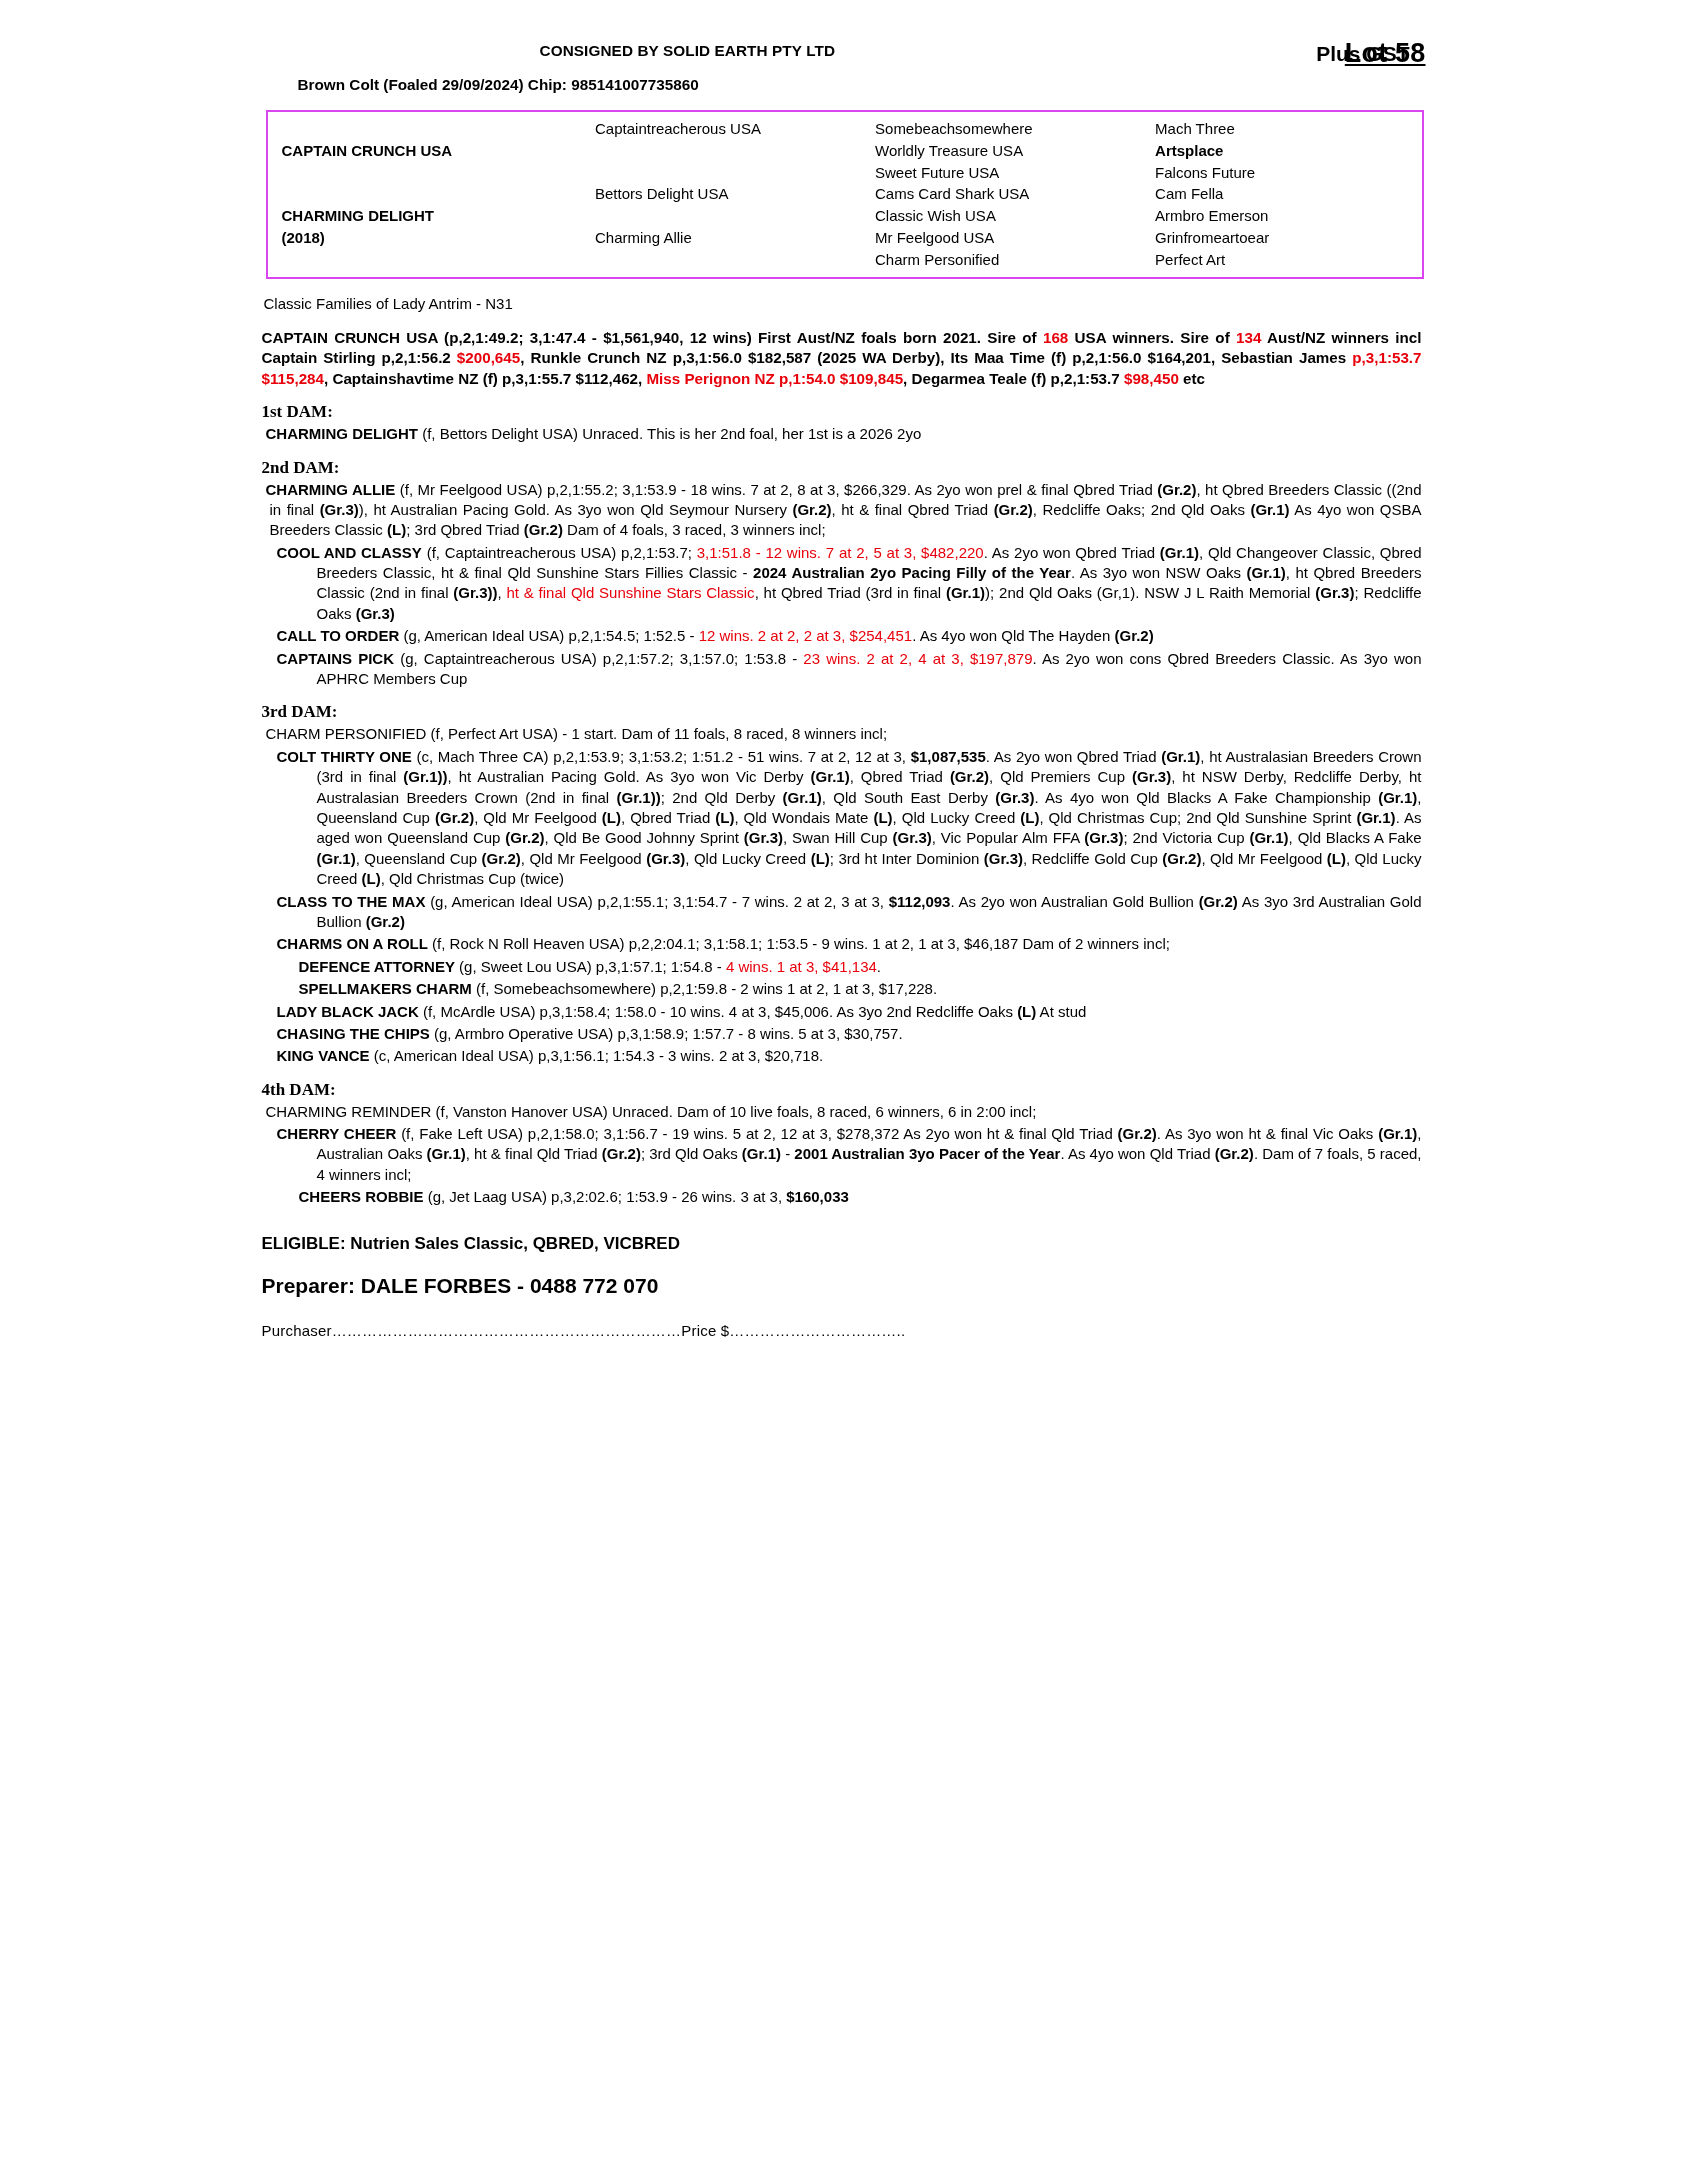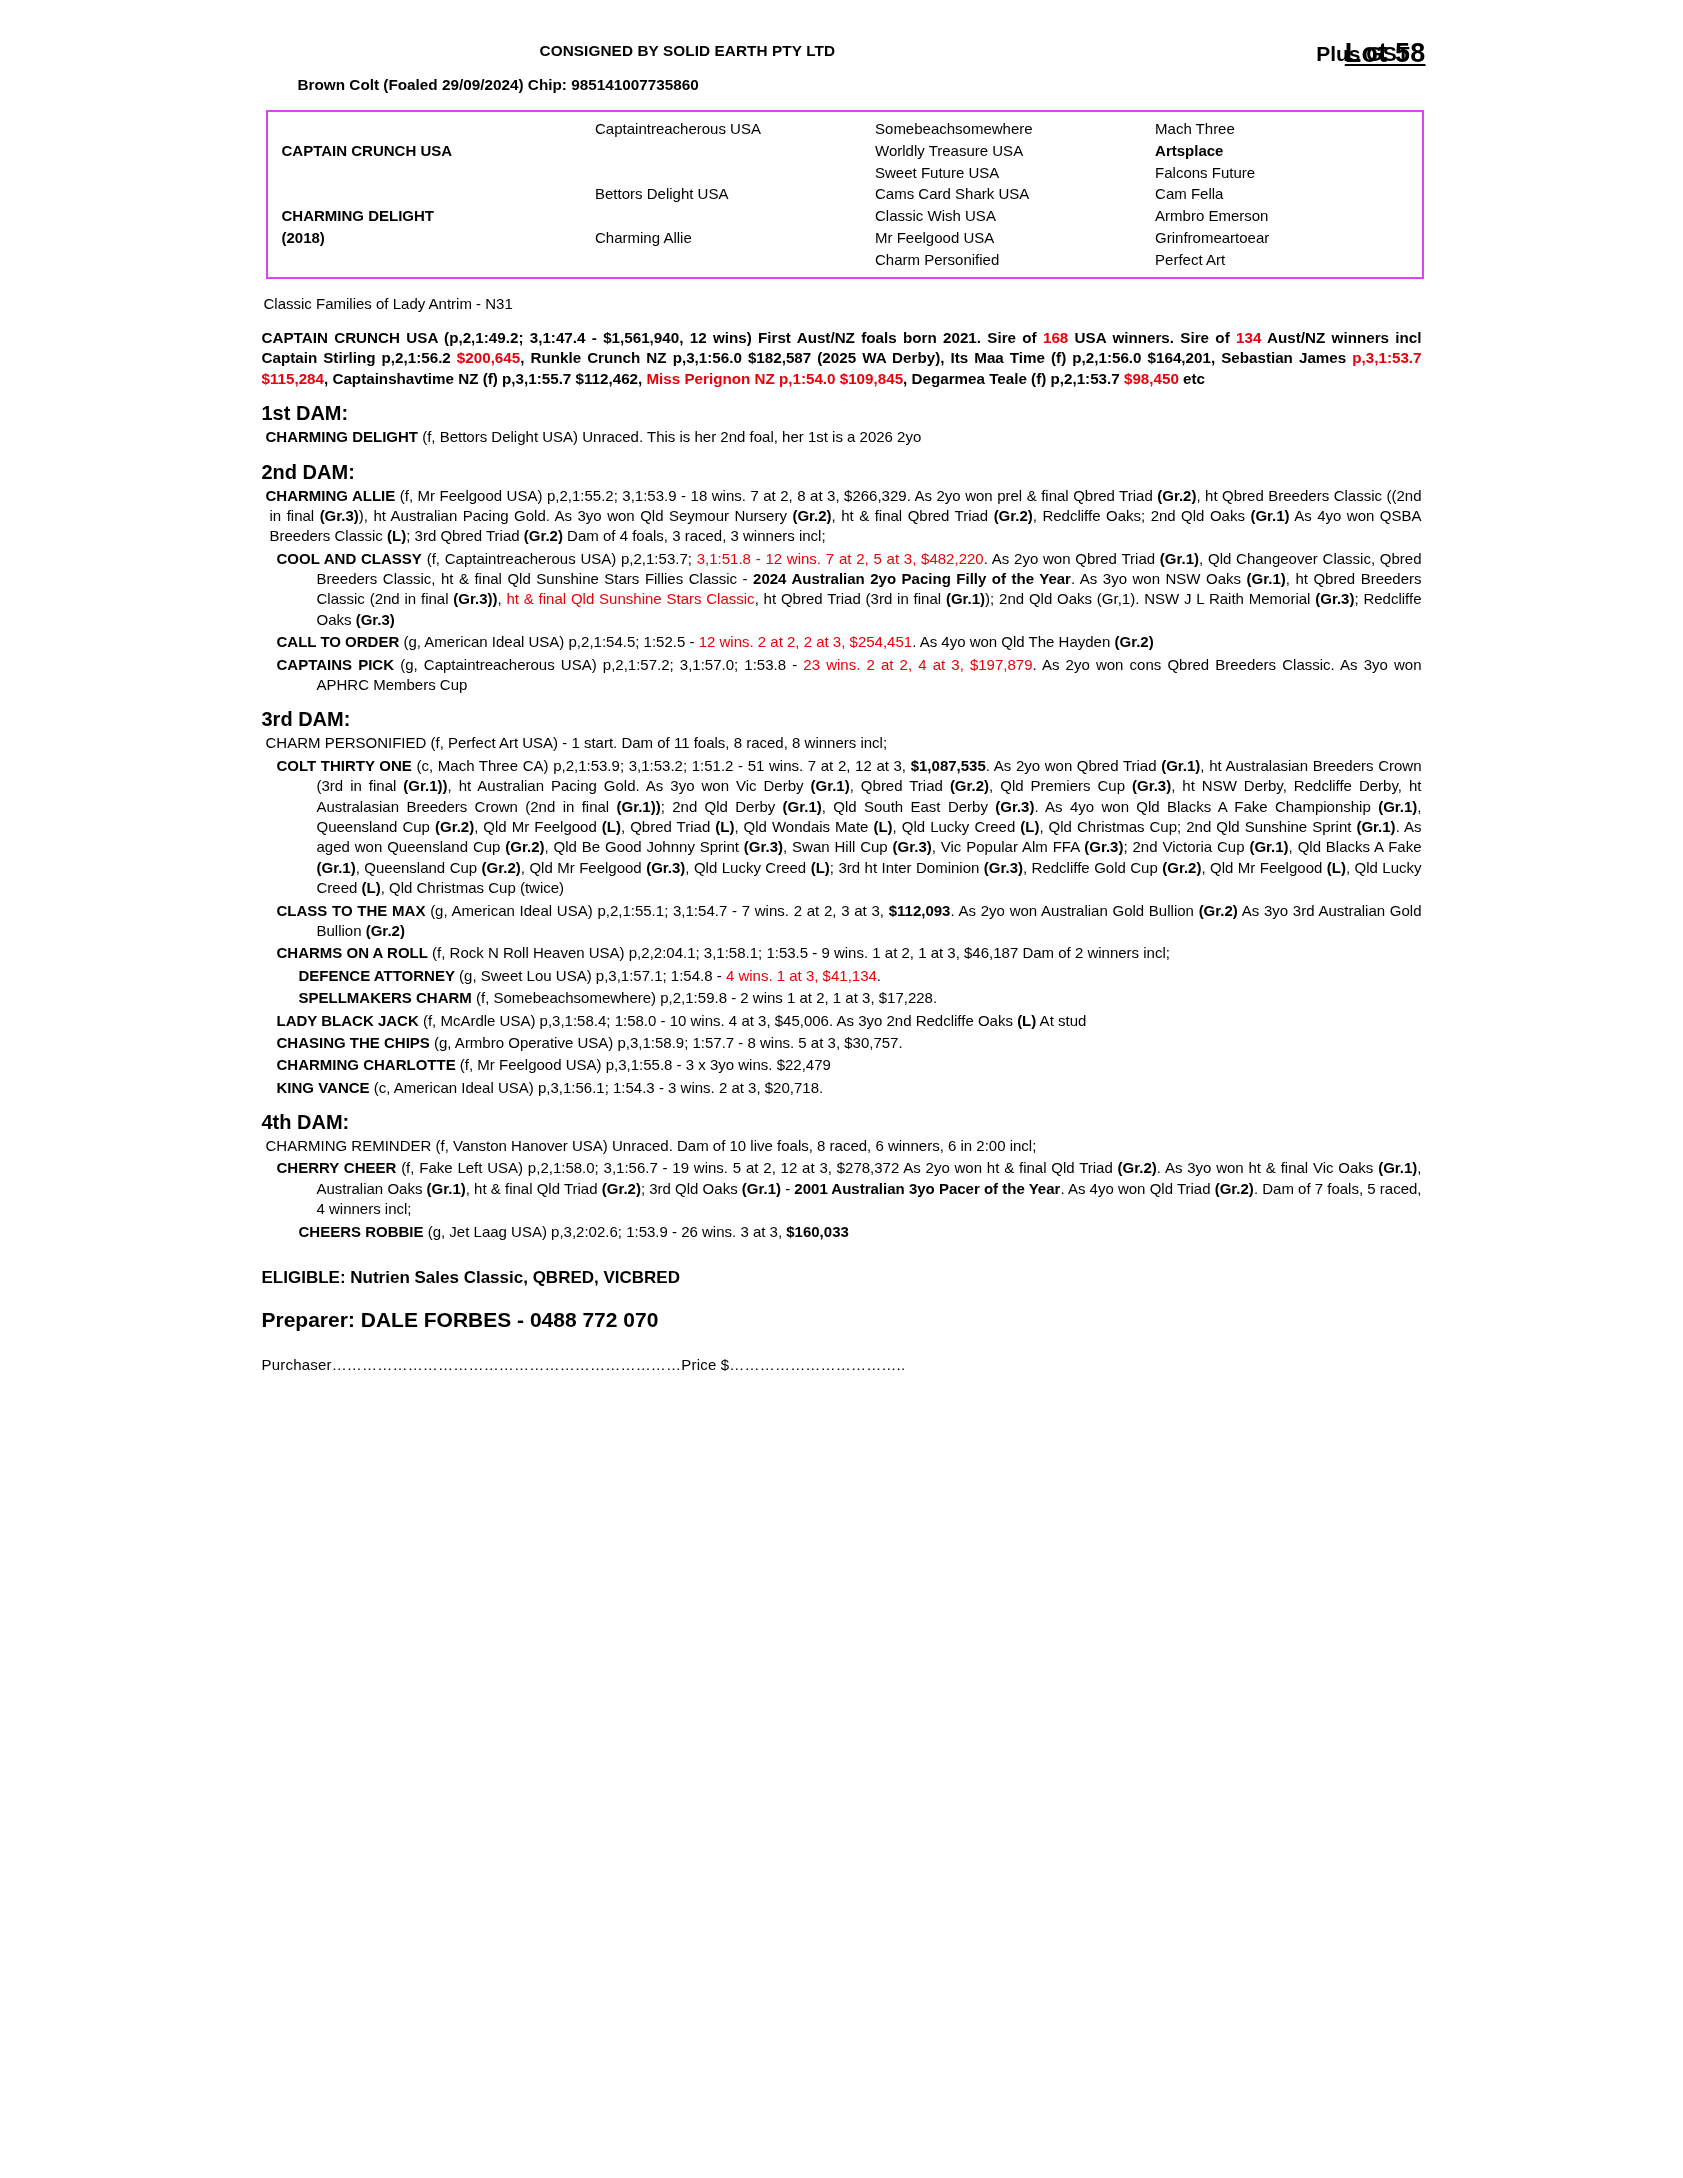--- a/index.html
+++ b/index.html
@@ -99,24 +99,25 @@
     font-weight: bold;
     text-align: justify;
     line-height: 1.35;
     margin-top: 16px;
     margin-left: 4px;
     margin-right: 4px;
   }
   .red { color: #e8000b; }
 
   .dam-head {
-    font-size: 20px;
+    font-size: 17px;
     font-weight: bold;
     margin-top: 13px;
     margin-left: 4px;
+    font-family: Liberation Serif, serif;
   }
   p.entry {
     font-size: 15px;
     text-align: justify;
     line-height: 1.36;
     margin: 2px 4px 0 4px;
     text-indent: 0;
   }
   p.entry.lvl1 {
     padding-left: 8px;
@@ -231,21 +232,20 @@
         <p class="entry lvl2"><span class="nm">CAPTAINS PICK</span><span> (g, Captaintreacherous USA) p,2,1:57.2; 3,1:57.0; 1:53.8 - </span><span class="red">23 wins. 2 at 2, 4 at 3, $197,879</span><span>. As 2yo won cons Qbred Breeders Classic. As 3yo won APHRC Members Cup</span></p>
         <div class="dam-head">3rd DAM:</div>
         <p class="entry lvl1"><span style="font-weight: normal;">CHARM PERSONIFIED</span><span> (f, Perfect Art USA) - 1 start. Dam of 11 foals, 8 raced, 8 winners incl;</span></p>
         <p class="entry lvl2"><span class="nm">COLT THIRTY ONE</span><span> (c, Mach Three CA) p,2,1:53.9; 3,1:53.2; 1:51.2 - 51 wins. 7 at 2, 12 at 3, </span><span class="nm">$1,087,535</span><span>. As 2yo won Qbred Triad </span><span class="nm">(Gr.1)</span><span>, ht Australasian Breeders Crown (3rd in final </span><span class="nm">(Gr.1))</span><span>, ht Australian Pacing Gold. As 3yo won Vic Derby </span><span class="nm">(Gr.1)</span><span>, Qbred Triad </span><span class="nm">(Gr.2)</span><span>, Qld Premiers Cup </span><span class="nm">(Gr.3)</span><span>, ht NSW Derby, Redcliffe Derby, ht Australasian Breeders Crown (2nd in final </span><span class="nm">(Gr.1))</span><span>; 2nd Qld Derby </span><span class="nm">(Gr.1)</span><span>, Qld South East Derby </span><span class="nm">(Gr.3)</span><span>. As 4yo won Qld Blacks A Fake Championship </span><span class="nm">(Gr.1)</span><span>, Queensland Cup </span><span class="nm">(Gr.2)</span><span>, Qld Mr Feelgood </span><span class="nm">(L)</span><span>, Qbred Triad </span><span class="nm">(L)</span><span>, Qld Wondais Mate </span><span class="nm">(L)</span><span>, Qld Lucky Creed </span><span class="nm">(L)</span><span>, Qld Christmas Cup; 2nd Qld Sunshine Sprint </span><span class="nm">(Gr.1)</span><span>. As aged won Queensland Cup </span><span class="nm">(Gr.2)</span><span>, Qld Be Good Johnny Sprint </span><span class="nm">(Gr.3)</span><span>, Swan Hill Cup </span><span class="nm">(Gr.3)</span><span>, Vic Popular Alm FFA </span><span class="nm">(Gr.3)</span><span>; 2nd Victoria Cup </span><span class="nm">(Gr.1)</span><span>, Qld Blacks A Fake </span><span class="nm">(Gr.1)</span><span>, Queensland Cup </span><span class="nm">(Gr.2)</span><span>, Qld Mr Feelgood </span><span class="nm">(Gr.3)</span><span>, Qld Lucky Creed </span><span class="nm">(L)</span><span>; 3rd ht Inter Dominion </span><span class="nm">(Gr.3)</span><span>, Redcliffe Gold Cup </span><span class="nm">(Gr.2)</span><span>, Qld Mr Feelgood </span><span class="nm">(L)</span><span>, Qld Lucky Creed </span><span class="nm">(L)</span><span>, Qld Christmas Cup (twice)</span></p>
         <p class="entry lvl2"><span class="nm">CLASS TO THE MAX</span><span> (g, American Ideal USA) p,2,1:55.1; 3,1:54.7 - 7 wins. 2 at 2, 3 at 3, </span><span class="nm">$112,093</span><span>. As 2yo won Australian Gold Bullion </span><span class="nm">(Gr.2)</span><span> As 3yo 3rd Australian Gold Bullion </span><span class="nm">(Gr.2)</span></p>
         <p class="entry lvl2"><span class="nm">CHARMS ON A ROLL</span><span> (f, Rock N Roll Heaven USA) p,2,2:04.1; 3,1:58.1; 1:53.5 - 9 wins. 1 at 2, 1 at 3, $46,187 Dam of 2 winners incl;</span></p>
         <p class="entry lvl3"><span class="nm">DEFENCE ATTORNEY</span><span> (g, Sweet Lou USA) p,3,1:57.1; 1:54.8 - </span><span class="red">4 wins. 1 at 3, $41,134</span><span>.</span></p>
         <p class="entry lvl3"><span class="nm">SPELLMAKERS CHARM</span><span> (f, Somebeachsomewhere) p,2,1:59.8 - 2 wins 1 at 2, 1 at 3, $17,228.</span></p>
         <p class="entry lvl2"><span class="nm">LADY BLACK JACK</span><span> (f, McArdle USA) p,3,1:58.4; 1:58.0 - 10 wins. 4 at 3, $45,006. As 3yo 2nd Redcliffe Oaks </span><span class="nm">(L)</span><span> At stud</span></p>
         <p class="entry lvl2"><span class="nm">CHASING THE CHIPS</span><span> (g, Armbro Operative USA) p,3,1:58.9; 1:57.7 - 8 wins. 5 at 3, $30,757.</span></p>
-        <p class="entry lvl2"><span class="nm">CHARMING CHARLOTTE</span><span> (f, Mr Feelgood USA) p,3,1:55.8 - 3 x 3yo wins. $22,479</span></p>
         <p class="entry lvl2"><span class="nm">KING VANCE</span><span> (c, American Ideal USA) p,3,1:56.1; 1:54.3 - 3 wins. 2 at 3, $20,718.</span></p>
         <div class="dam-head">4th DAM:</div>
         <p class="entry lvl1"><span style="font-weight: normal;">CHARMING REMINDER</span><span> (f, Vanston Hanover USA) Unraced. Dam of 10 live foals, 8 raced, 6 winners, 6 in 2:00 incl;</span></p>
         <p class="entry lvl2"><span class="nm">CHERRY CHEER</span><span> (f, Fake Left USA) p,2,1:58.0; 3,1:56.7 - 19 wins. 5 at 2, 12 at 3, $278,372 As 2yo won ht &amp; final Qld Triad </span><span class="nm">(Gr.2)</span><span>. As 3yo won ht &amp; final Vic Oaks </span><span class="nm">(Gr.1)</span><span>, Australian Oaks </span><span class="nm">(Gr.1)</span><span>, ht &amp; final Qld Triad </span><span class="nm">(Gr.2)</span><span>; 3rd Qld Oaks </span><span class="nm">(Gr.1)</span><span> - </span><span class="nm">2001 Australian 3yo Pacer of the Year</span><span>. As 4yo won Qld Triad </span><span class="nm">(Gr.2)</span><span>. Dam of 7 foals, 5 raced, 4 winners incl;</span></p>
         <p class="entry lvl3"><span class="nm">CHEERS ROBBIE</span><span> (g, Jet Laag USA) p,3,2:02.6; 1:53.9 - 26 wins. 3 at 3, </span><span class="nm">$160,033</span></p>
       </div>
 
     <div class="eligible">ELIGIBLE: Nutrien Sales Classic, QBRED, VICBRED</div>
     <div class="preparer">Preparer: DALE FORBES - 0488 772 070</div>
     <div class="purchaser">Purchaser……………………………………………………………Price $……………………………..</div>

